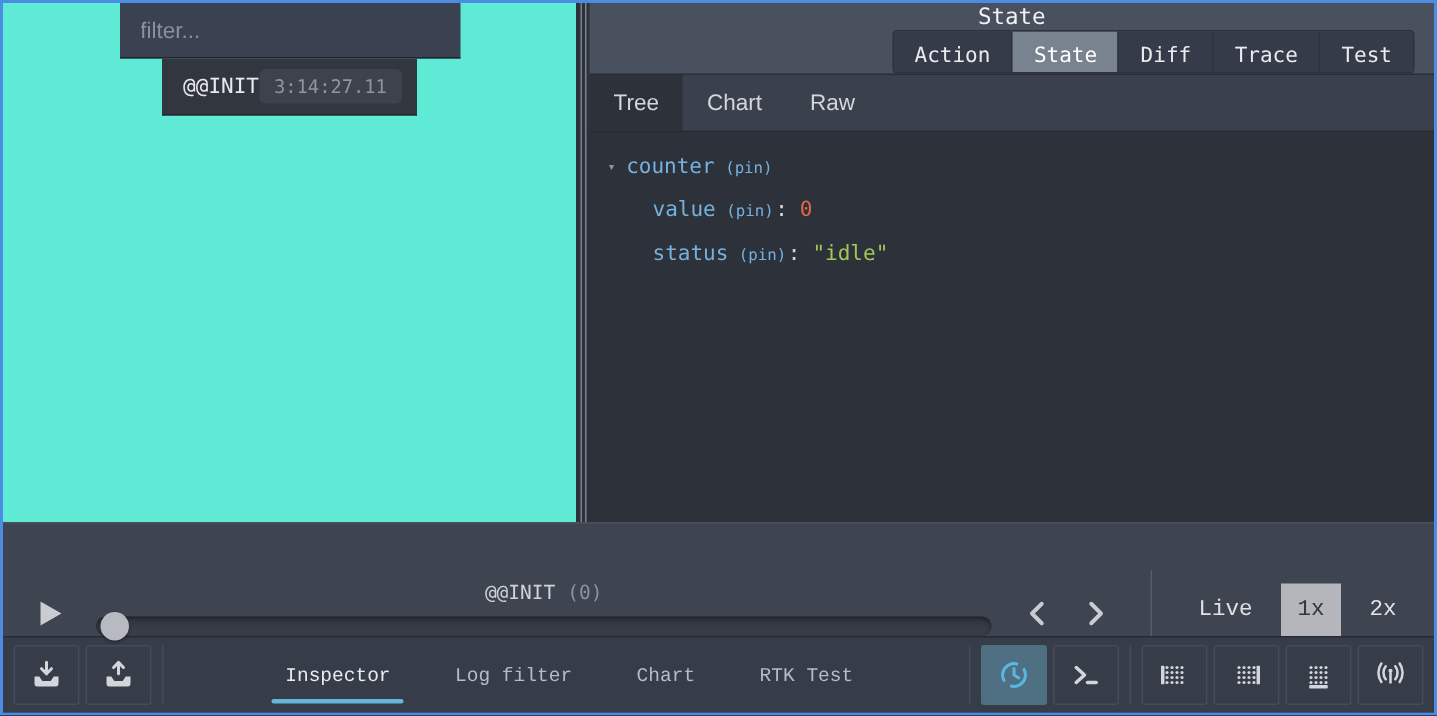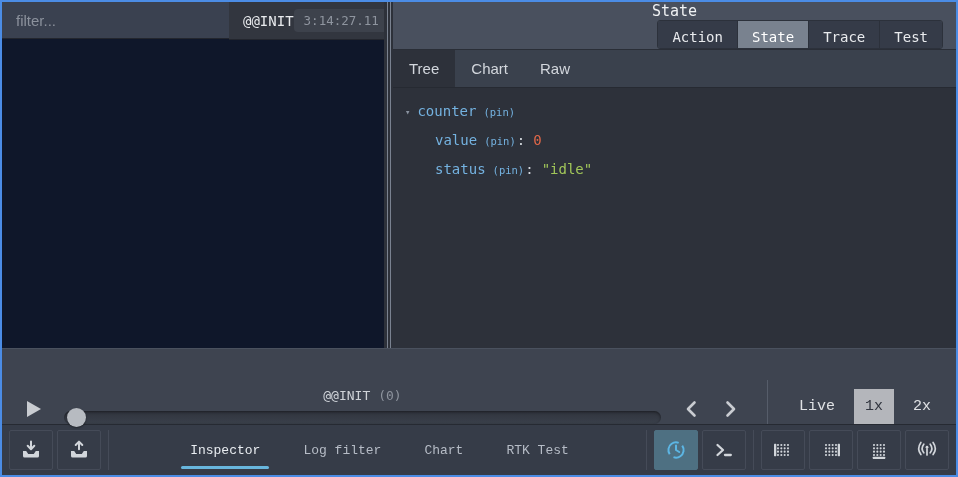--- a/index.html
+++ b/index.html
@@ -8,21 +8,21 @@
     width:958px; height:477px;
     border:2px solid #4b8ce5;
     background:#2a2e37;
     display:flex; flex-direction:column;
     font-family:"Liberation Sans", sans-serif;
     overflow:hidden;
     color:#e8eaed;
   }
   
   .top{ flex:1; display:flex; min-height:0; }
-  .left-panel{ width:382px; display:flex; background:#0f172a; }
+  .left-panel{ width:382px; display:flex; flex-direction:column; background:#5eead4;align-items:center; }
   .filter-row{ height:37px; background:#3a4150; border-bottom:1px solid #23262e; display:flex; align-items:center; }
   .filter-row input{
     width:100%; height:100%; background:transparent; border:none; outline:none;
     padding:0 14px; color:#c9cdd4; font-family:"Liberation Sans",sans-serif; font-size:15px;
   }
   .filter-row input::placeholder{ color:#8b919c; }
   .action-list{ flex:1; overflow:hidden; }
   .action-item{
     height:38px; background:#32363f; border-bottom:1px solid #23262e;
     display:flex; align-items:center; padding:0 10px 0 14px;
@@ -166,20 +166,21 @@
         <i></i>
         <i></i>
       </div>
 
     <div class="right-panel">
       <div class="rp-header">
         <span class="rp-title">State</span>
         <div class="btn-group">
           <button class="tab">Action</button>
           <button class="tab active">State</button>
+          <button class="tab">Diff</button>
           <button class="tab">Trace</button>
           <button class="tab">Test</button>
         </div>
       </div>
 
       <div class="subtabs">
         <div class="subtab active">Tree</div>
         <div class="subtab">Chart</div>
         <div class="subtab">Raw</div>
       </div>

